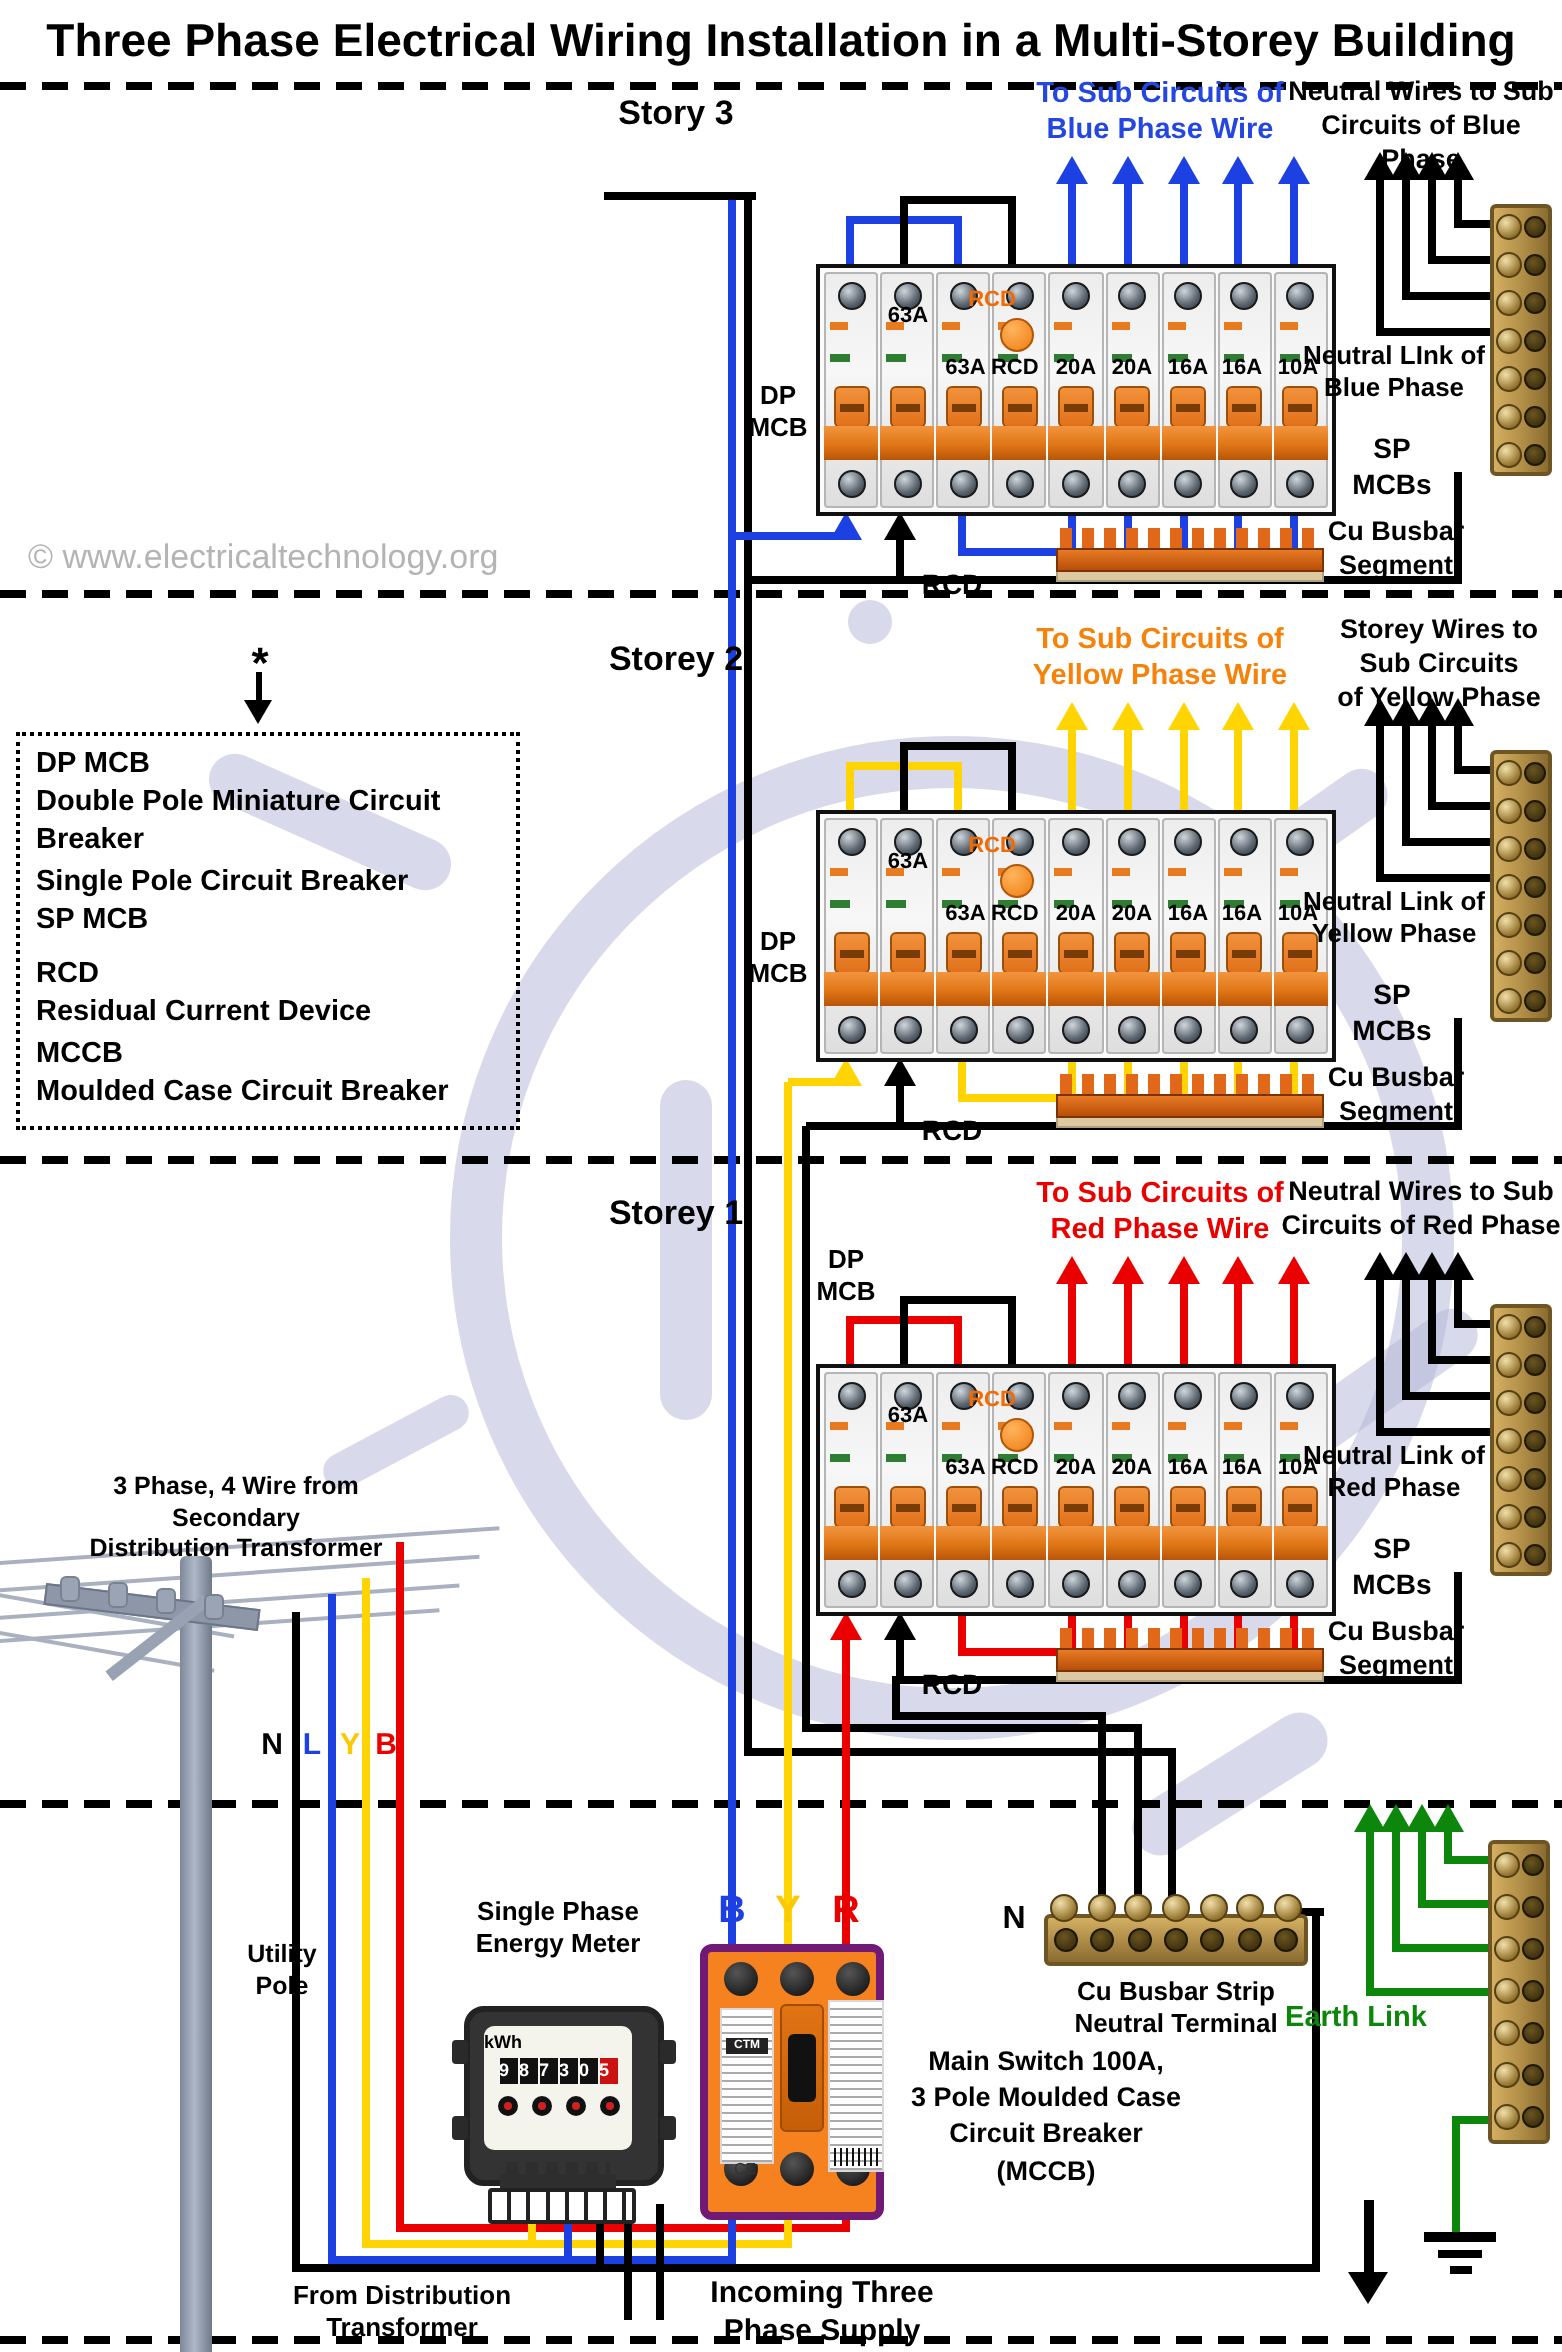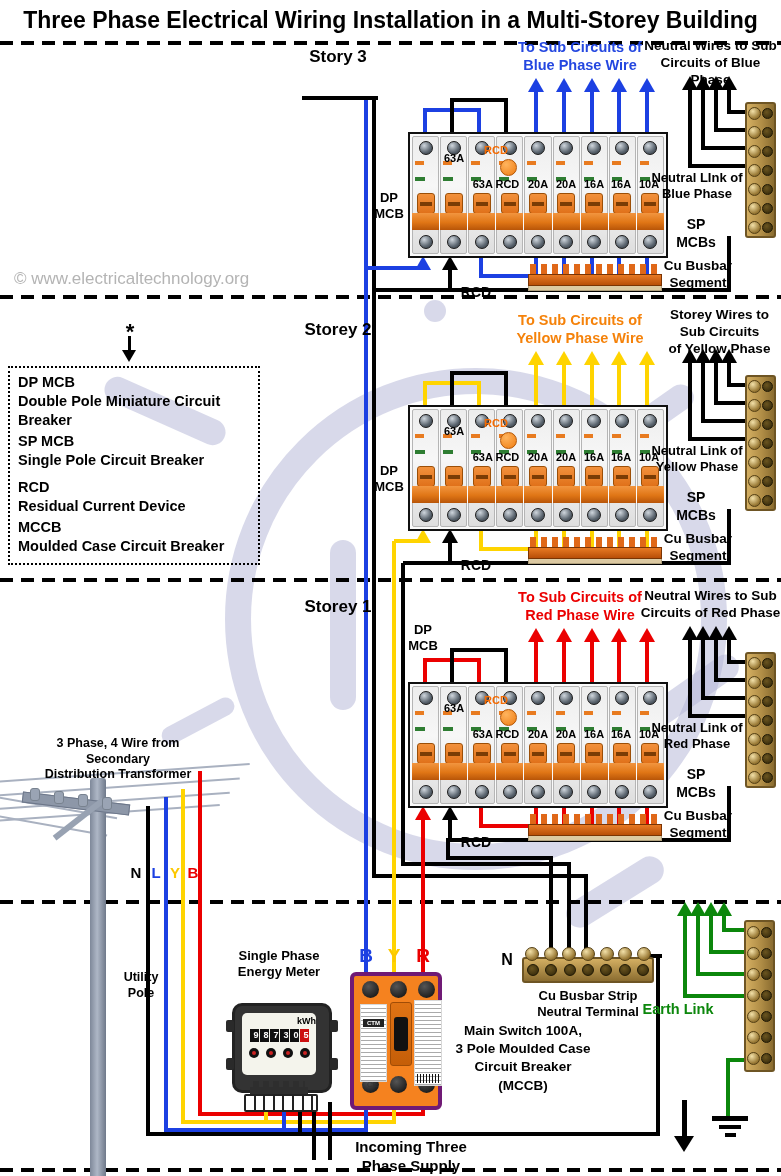--- a/index.html
+++ b/index.html
@@ -80,21 +80,21 @@
   .comb .bar{height:10px;background:linear-gradient(#e87a24,#b84e08);border:1px solid #7a3404;}
   .comb .base{height:4px;background:#dcc9a2;border:1px solid #b0a07c;border-top:none;}
   
   .wm{position:absolute;z-index:0;background:rgba(178,180,214,0.5);}
   .wm.ring{background:transparent;border:26px solid rgba(178,180,214,0.5);border-radius:50%;}
   
   .meter{position:absolute;left:232px;top:1003px;width:94px;height:84px;background:#333;border:3px solid #222;
          border-radius:10px;z-index:4;}
   .meter .tab{position:absolute;width:8px;height:12px;background:#2a2a2a;border-radius:2px;}
   .m-face{position:absolute;left:7px;top:7px;width:74px;height:62px;background:#f4f4ec;border-radius:5px;
-          text-align:right;}
+          text-align:left;}
   .m-kwh{font-size:9px;font-weight:bold;margin-top:3px;}
   .m-digits{display:flex;justify-content:center;margin-top:3px;}
   .m-digits span{width:9px;height:13px;background:#111;color:#fff;font-size:9px;font-weight:bold;
                  line-height:13px;margin:0 0.5px;}
   .m-digits span.red{background:#cc1111;}
   .m-dots{display:flex;justify-content:center;gap:7px;margin-top:6px;}
   .m-dots i{width:10px;height:10px;border-radius:50%;background:#111;position:relative;}
   .m-dots i::after{content:"";position:absolute;left:3px;top:3px;width:4px;height:4px;border-radius:50%;background:#cc2222;}
   .m-neck{position:absolute;left:250px;top:1087px;width:58px;height:9px;background:#2e2e2e;z-index:4;}
   .m-neck::after{content:"";position:absolute;left:3px;right:3px;top:-6px;height:6px;
@@ -151,22 +151,22 @@
   <div class="lb" style="left:120px;top:318px;width:20px;font-size:22px;">*</div>
   <div class="wv c-bk" style="left:128px;top:336px;height:16px;width:3px;"></div>
   <div class="ad" style="left:122px;top:350px;border-left-width:7px;border-right-width:7px;border-top-width:12px;"></div>
 
   <div class="legend">
     <div class="li">
       <div>DP MCB</div>
       <div>Double Pole Miniature Circuit Breaker</div>
     </div>
     <div class="li">
+      <div>Single Pole Circuit Breaker</div>
       <div>SP MCB</div>
-      <div>Single Pole Circuit Breaker</div>
     </div>
     <div class="li gap">
       <div>RCD</div>
       <div>Residual Current Device</div>
     </div>
     <div class="li">
       <div>MCCB</div>
       <div>Moulded Case Circuit Breaker</div>
     </div>
   </div>
@@ -874,18 +874,22 @@
   <div class="lb" style="left:626px;top:1000px;width:104px;font-size:14.5px;color:#0c870c;">Earth Link</div>
   <div class="wh c-gr" style="left:726px;top:1058px;width:20px;"></div>
   <div class="wv c-gr" style="left:726px;top:1058px;height:60px;"></div>
   <div class="gnd" style="left:712px;top:1116px;width:36px;height:5px;"></div>
   <div class="gnd" style="left:719px;top:1125px;width:22px;height:4px;"></div>
   <div class="gnd" style="left:725px;top:1133px;width:11px;height:4px;"></div>
   <div class="wv c-bk" style="left:682px;top:1100px;height:38px;width:5px;"></div>
   <div class="ad" style="left:674px;top:1136px;"></div>
   <div class="lb" style="left:644px;top:1152px;width:137px;font-size:13.5px;color:#eb0000;margin-top:32px;">To Earth Electrode</div>
 
+  <div class="lb" style="left:138px;top:1140px;width:126px;font-size:13px;">
+    <span>From Distribution</span>
+    <span>Transformer</span>
+  </div>
   <div class="lb" style="left:338px;top:1138px;width:146px;font-size:15px;">
     <span>Incoming Three</span>
     <span>Phase Supply</span>
   </div>
 
 </div>
 
 </body></html>

